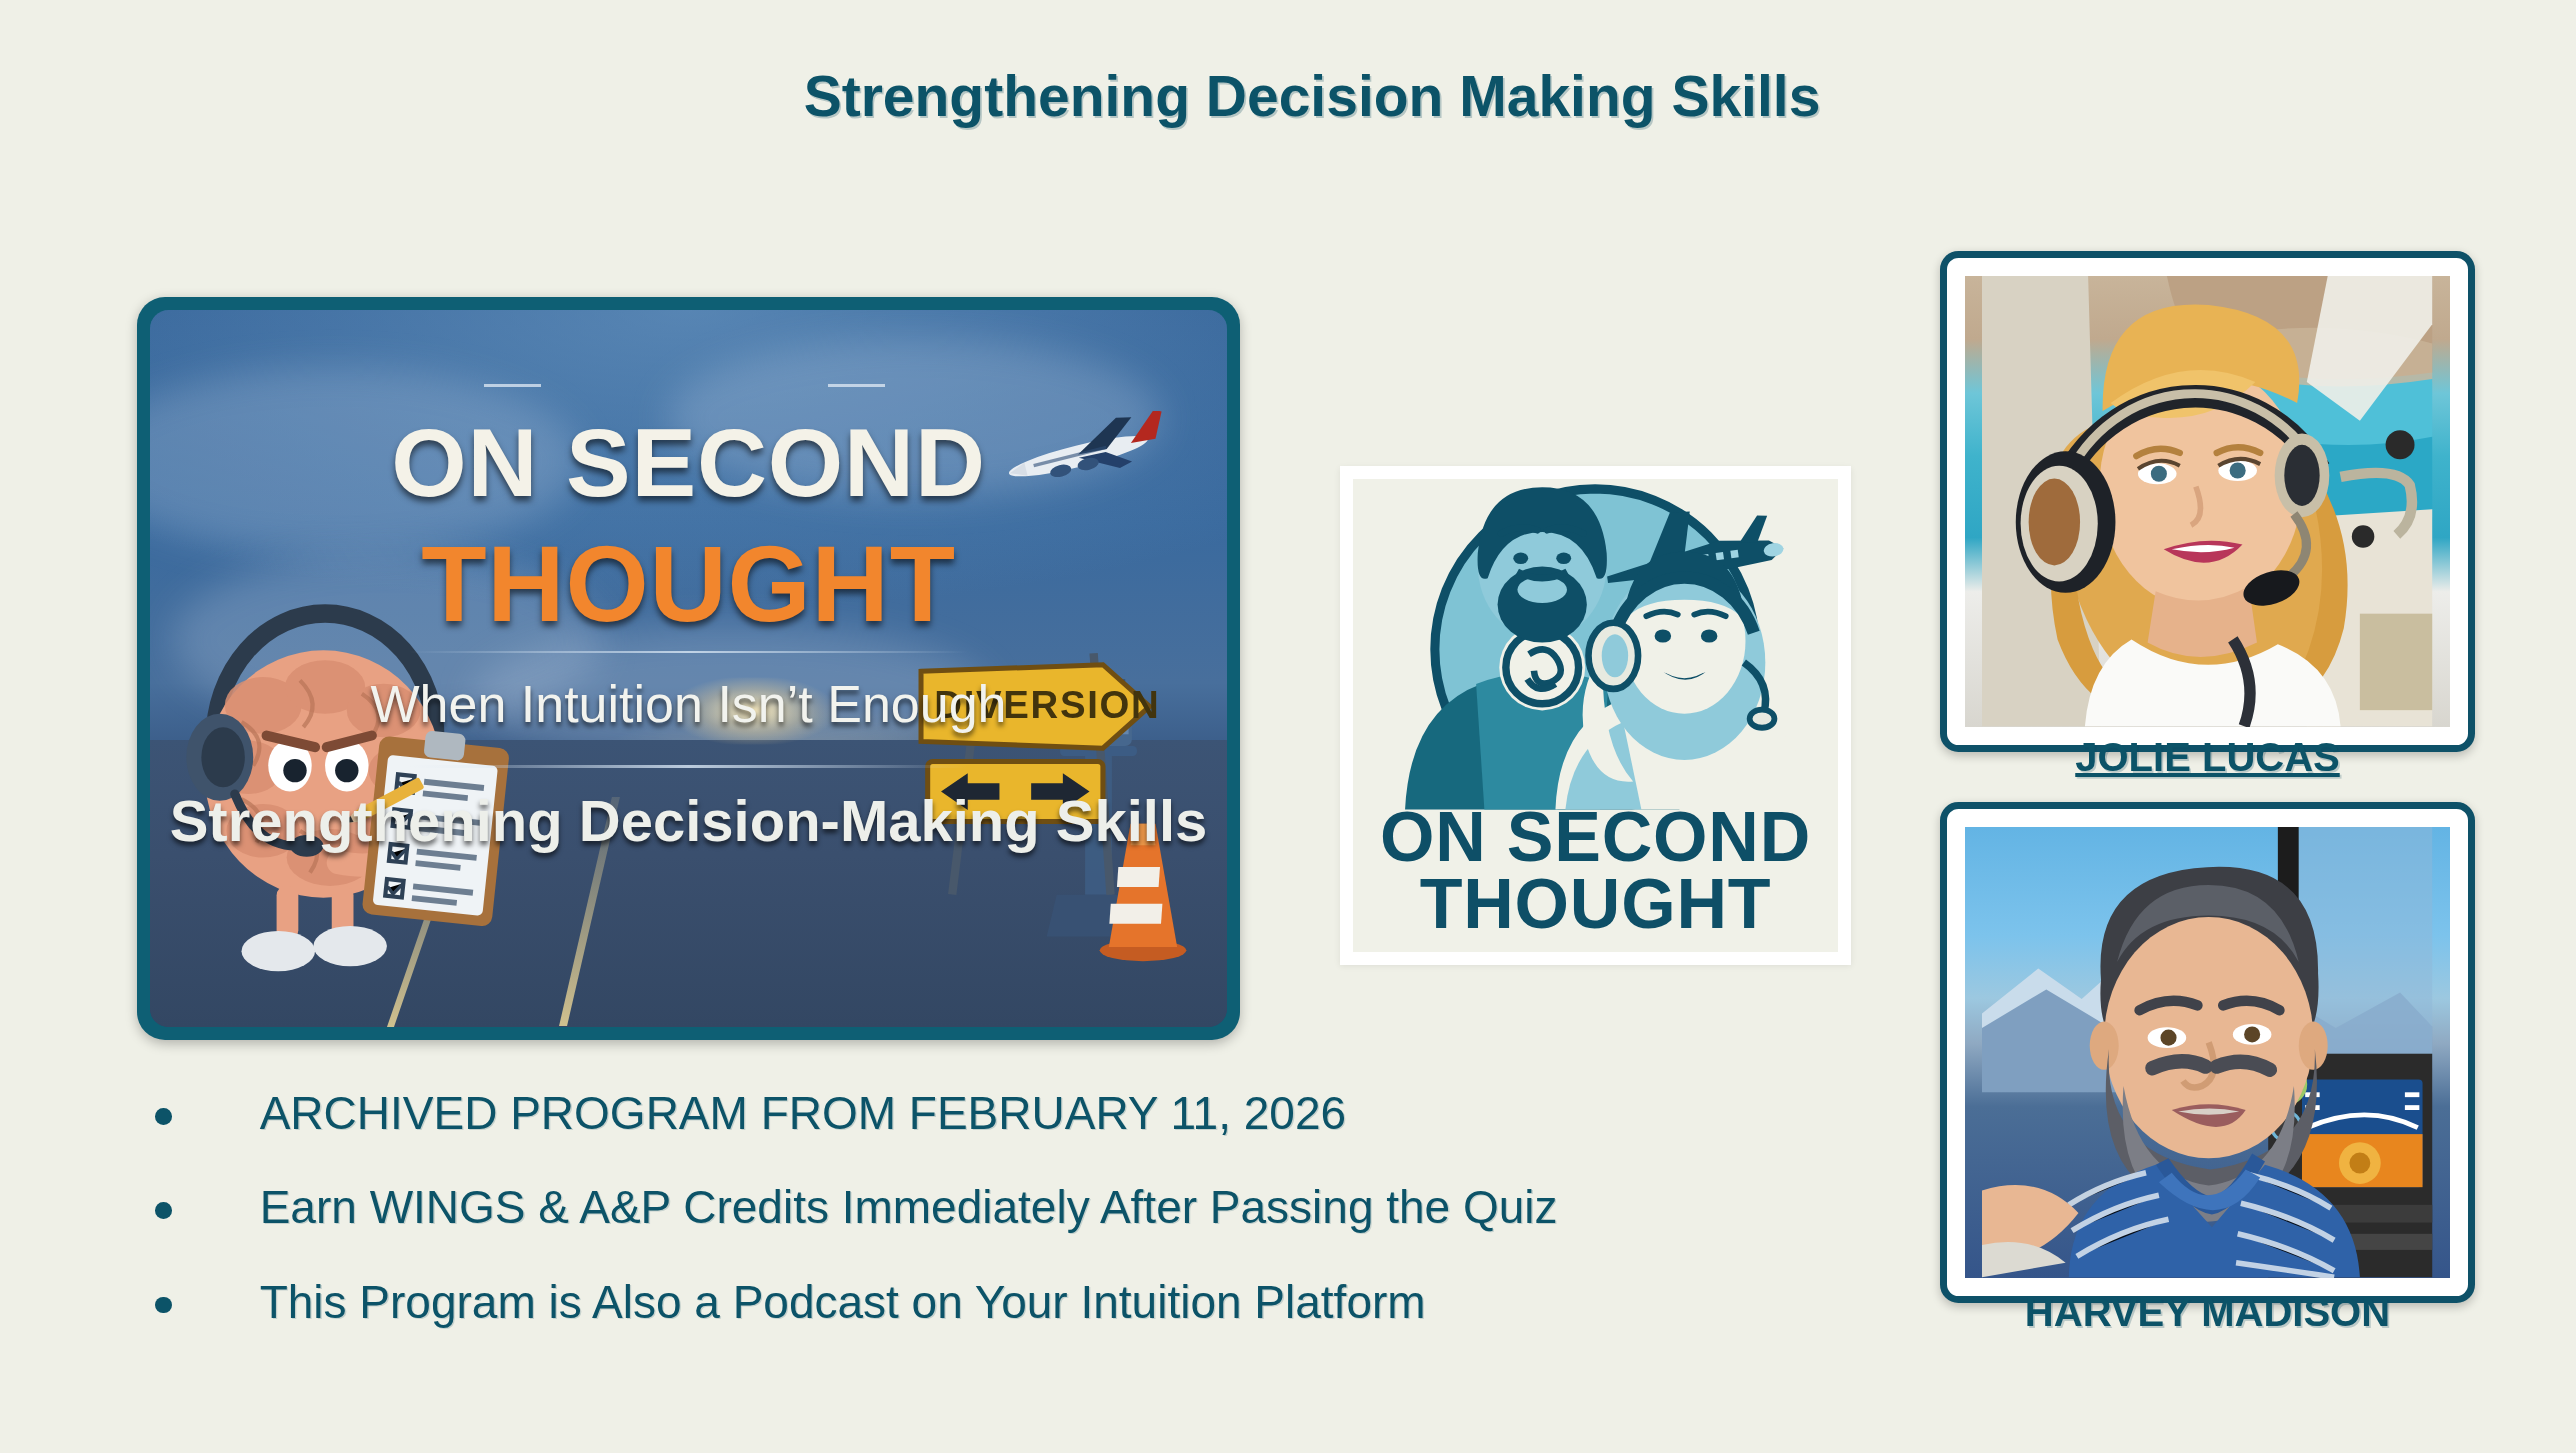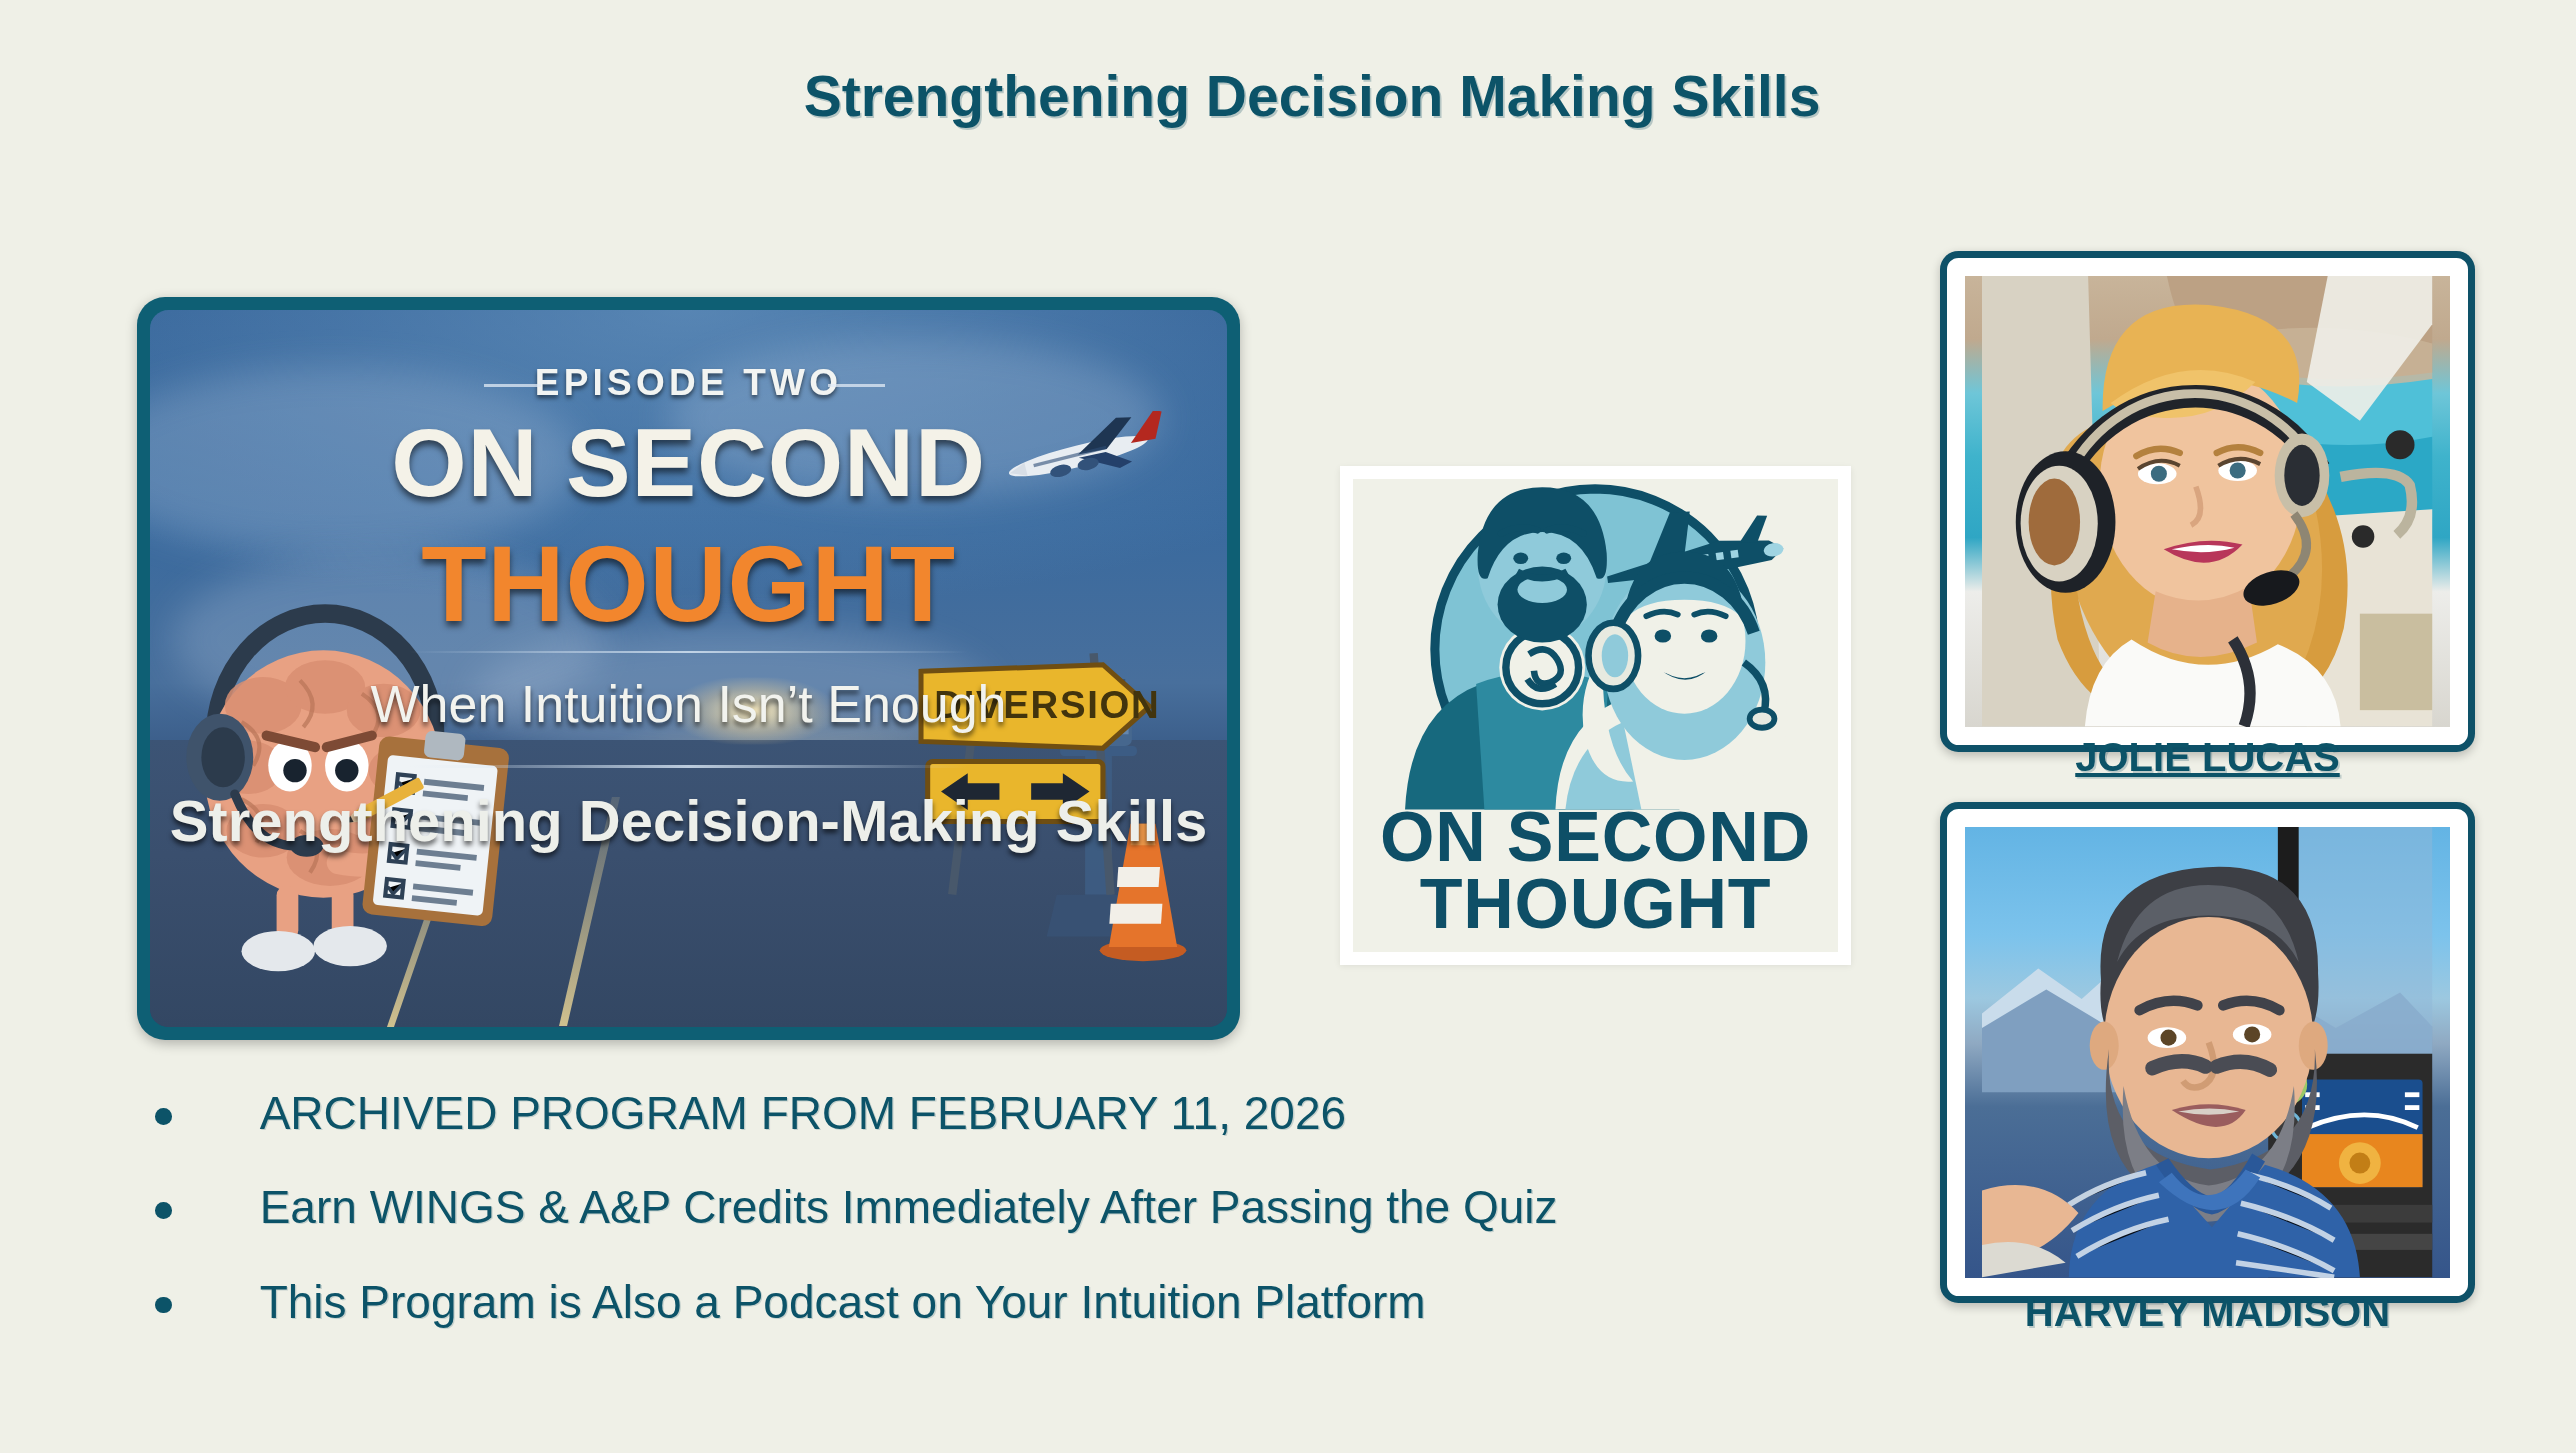--- a/index.html
+++ b/index.html
@@ -296,21 +296,20 @@
     </svg>
 
     <svg id="cone" viewBox="0 0 110 180">
       <ellipse cx="55" cy="166" rx="52" ry="13" fill="#C55C22"></ellipse>
       <path d="M40 14 L70 14 L96 162 L14 162 Z" fill="#E5742B"></path>
       <rect x="30" y="66" width="50" height="24" fill="#F2EFE8" transform="skewX(-4)"></rect>
       <rect x="24" y="110" width="62" height="24" fill="#F2EFE8" transform="skewX(-4)"></rect>
       <path d="M44 14 L66 14 L70 40 L40 40 Z" fill="#F09A4A"></path>
     </svg>
 
-    <div id="cover-episode">EPISODE TWO</div>
     <div class="ep-rule" id="ep-rule-l"></div>
     <div class="ep-rule" id="ep-rule-r"></div>
     <div id="cover-line1">ON SECOND</div>
     <div id="cover-line2">THOUGHT</div>
     <div class="cover-hr" id="hr1"></div>
     <div id="cover-tagline">When Intuition Isn’t Enough</div>
     <div class="cover-hr" id="hr2"></div>
     <div id="cover-subtag">Strengthening Decision-Making Skills</div>
   </div>
 </div>

